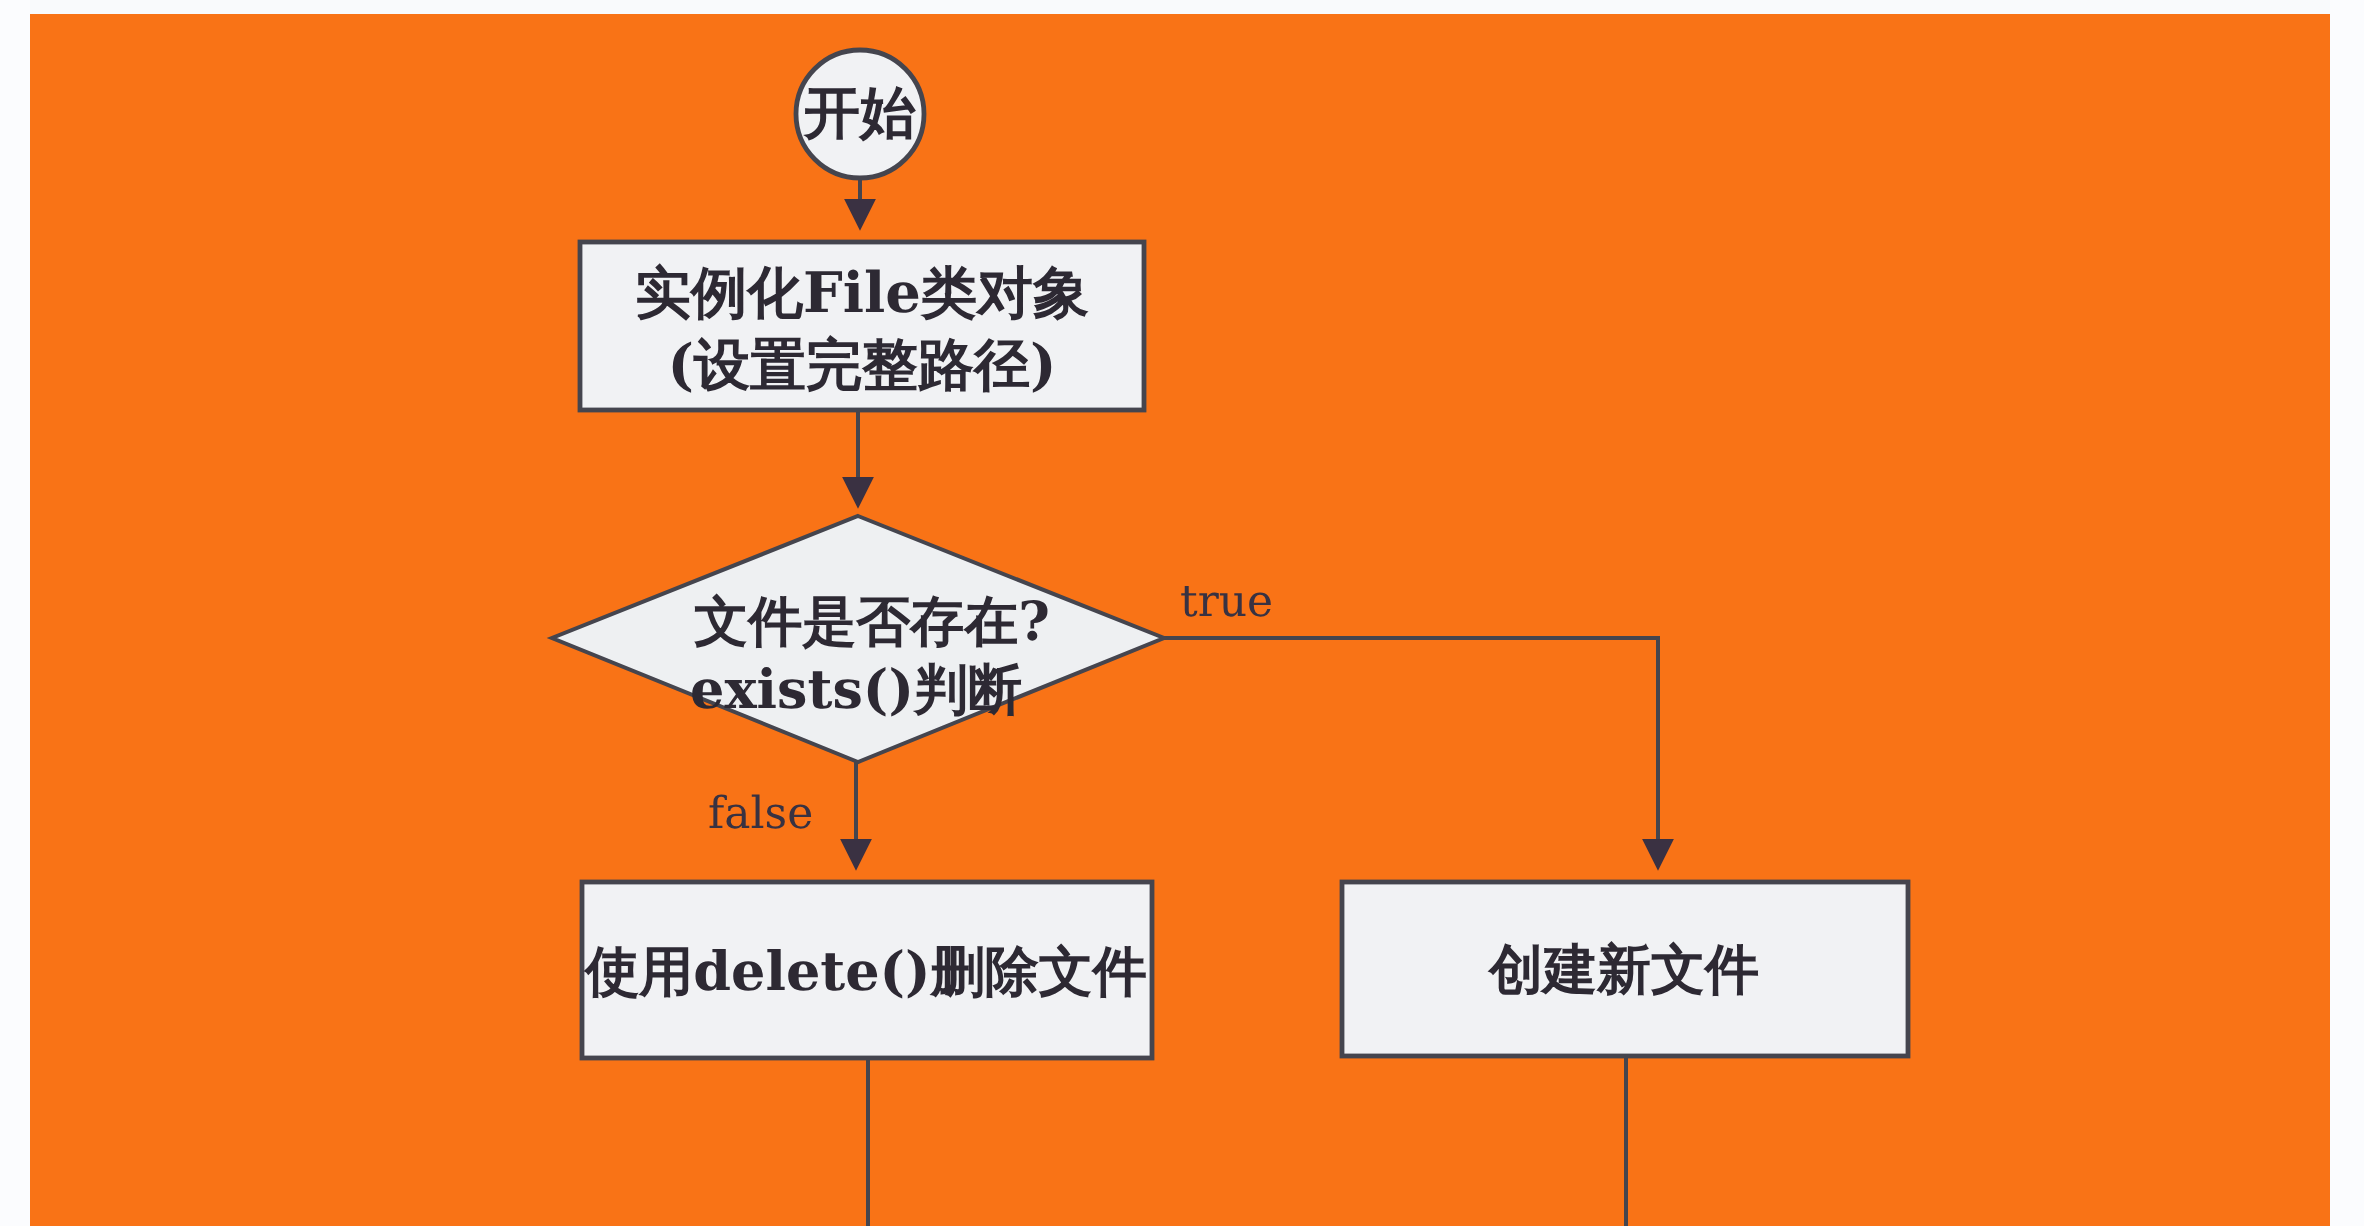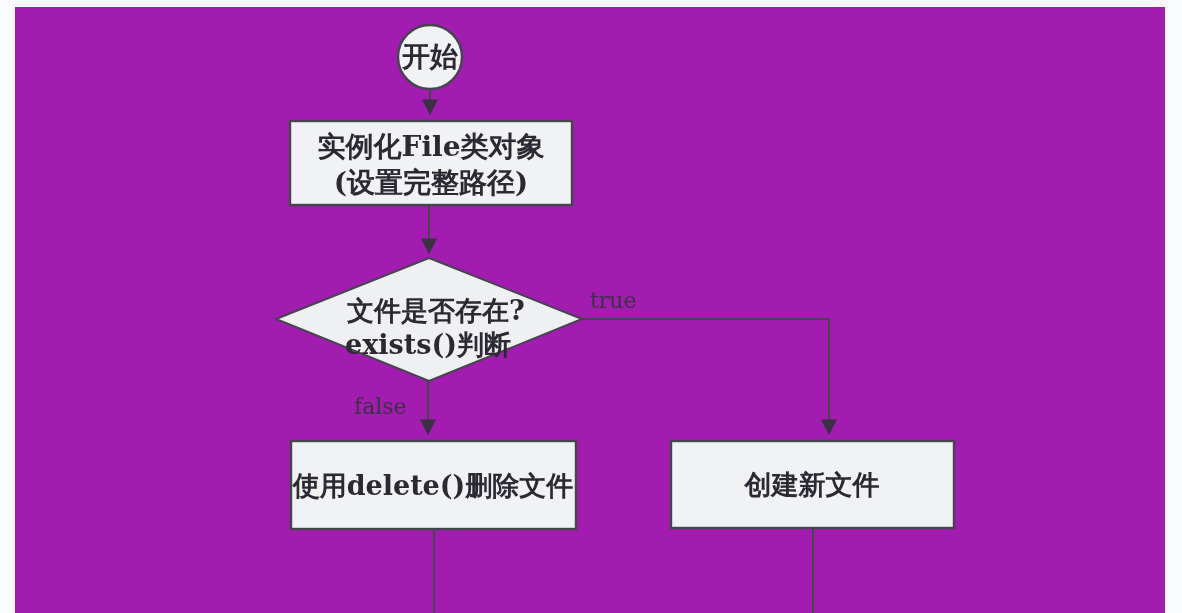--- a/index.html
+++ b/index.html
@@ -8,21 +8,21 @@
     width: 1182px;
     height: 613px;
     overflow: hidden;
     background: #fbfcfd;
     font-family: "DejaVu Serif", "Liberation Serif", serif;
   }
   .canvas {
     position: relative;
     width: 1182px;
     height: 613px;
-    background: #a21caf;
+    background: #f97316;
     text-align: center;
   }
   
   .margin-left {
     position: absolute; left: 0; top: 0; width: 15px; height: 613px;
     background: #fbfcfe;
   }
   .margin-right {
     position: absolute; right: 0; top: 0; width: 17px; height: 613px;
     background: #fbfcfe;

